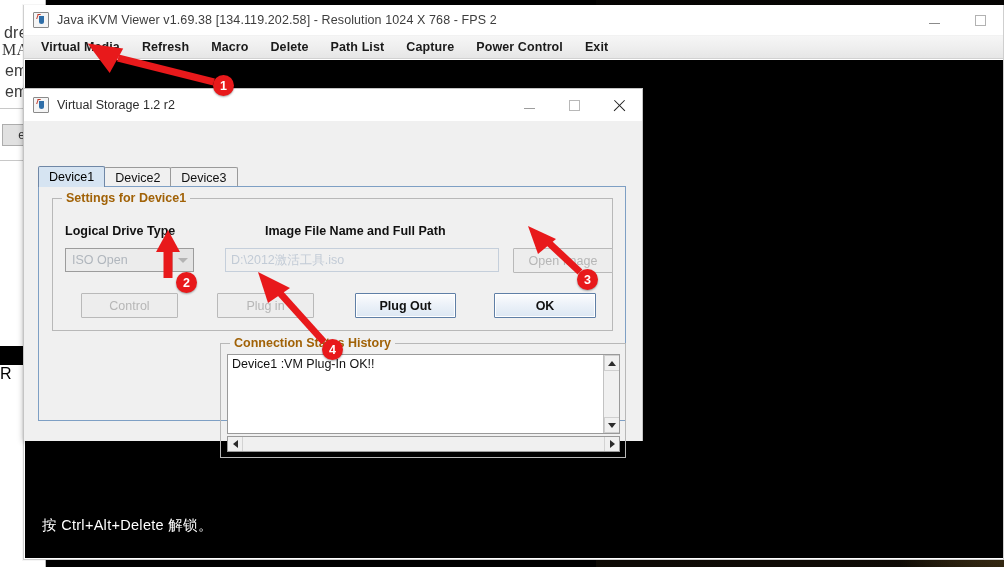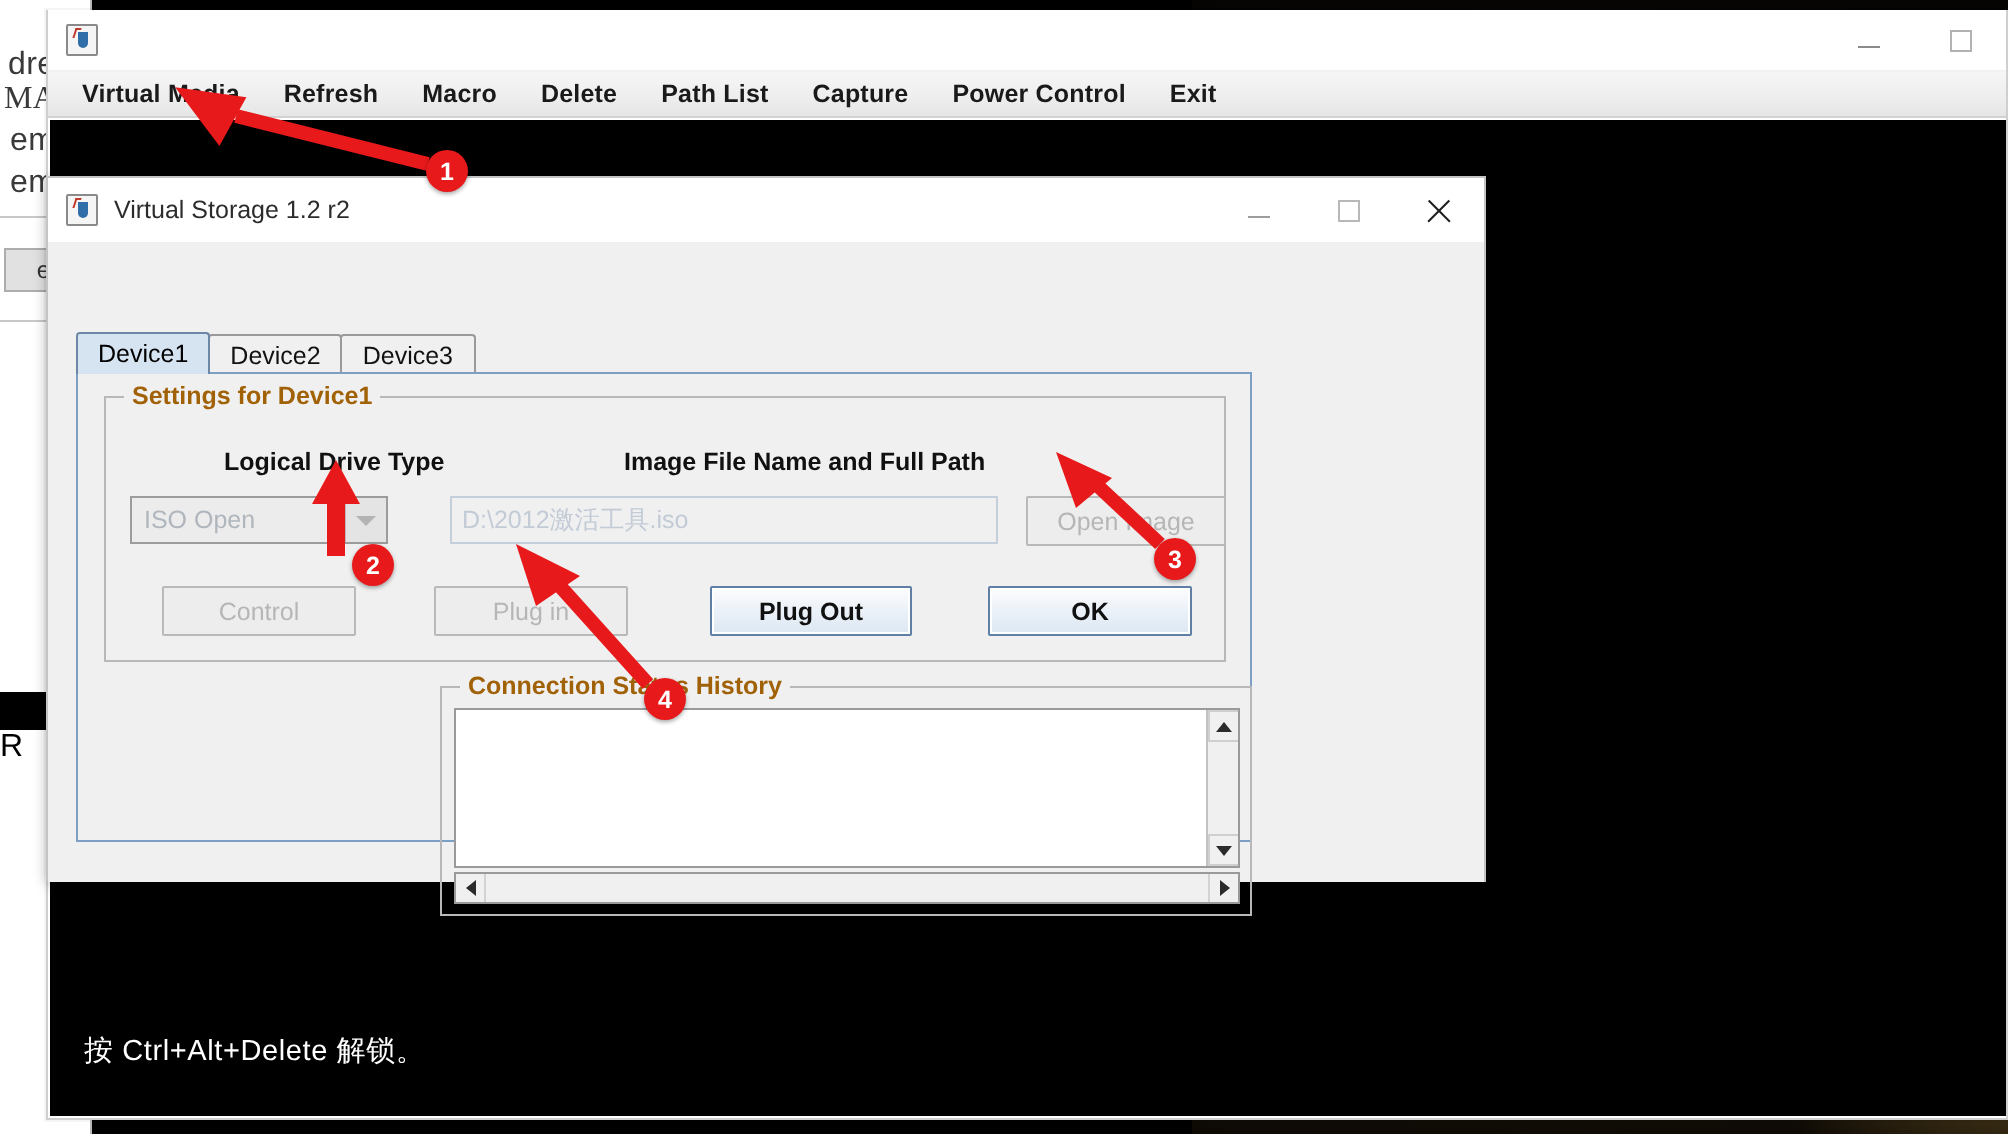--- a/index.html
+++ b/index.html
@@ -241,21 +241,21 @@
     color: #ffffff;
     font-size: 14.5px;
     letter-spacing: .3px;
     text-shadow: 0 1px 2px rgba(0,0,0,.8);
   }
 
   
   .vs-dialog {
     position: absolute;
     left: 23px; top: 88px;
-    width: 720px; height: 353px;
+    width: 620px; height: 353px;
     background: #f0f0f0;
     border: 1px solid #c4c4c4;
     z-index: 20;
     box-shadow: 0 1px 6px rgba(0,0,0,.28);
   }
   .vs-titlebar {
     height: 32px;
     background: #ffffff;
     display: flex;
     align-items: center;
@@ -351,21 +351,20 @@
     left: 13px; top: 11px;
     width: 561px; height: 133px;
   }
 
   .field-label {
     position: absolute;
     font-size: 12.5px;
     font-weight: bold;
     color: #111;
     white-space: nowrap;
-    margin-left: 47px;
   }
 
   .combo {
     position: absolute;
     height: 24px;
     border: 1px solid #9c9c9c;
     background: #ececec;
     display: flex;
     align-items: center;
   }
@@ -546,20 +545,21 @@
     <div class="bw-sep" style="top:36px;"></div>
     <div class="bw-sep" style="top:62px;"></div>
     <div class="bw-btn" style="top:82px;">R</div>
     <div class="bw-sep" style="top:116px;"></div>
   </div>
 
   <div class="app-window">
 
     <div class="app-titlebar">
       <span class="java-icon"></span>
+      <span class="app-title">Java iKVM Viewer v1.69.38 [134.119.202.58]  - Resolution 1024 X 768 - FPS 2</span>
       <div class="win-ctrls">
         <div class="win-btn min">
             <span class="g"></span>
           </div>
         <div class="win-btn max">
             <span class="g"></span>
           </div>
       </div>
     </div>
 
@@ -628,20 +628,21 @@
           <div class="btn disabled" style="left:164px; top:94px; width:97px;">Plug in</div>
           <div class="btn primary" style="left:302px; top:94px; width:101px;">Plug Out</div>
           <div class="btn primary" style="left:441px; top:94px; width:102px;">OK</div>
         </div>
       </div>
 
       <div class="groupbox" id="gb-history">
         <span class="gb-title">Connection Status History</span>
 
         <div class="listbox">
+          <div class="entry">Device1 :VM Plug-In OK!!</div>
           <div class="vscroll">
             <div class="sb up">
                 <i></i>
               </div>
             <div class="sb dn">
                 <i></i>
               </div>
           </div>
         </div>
 

